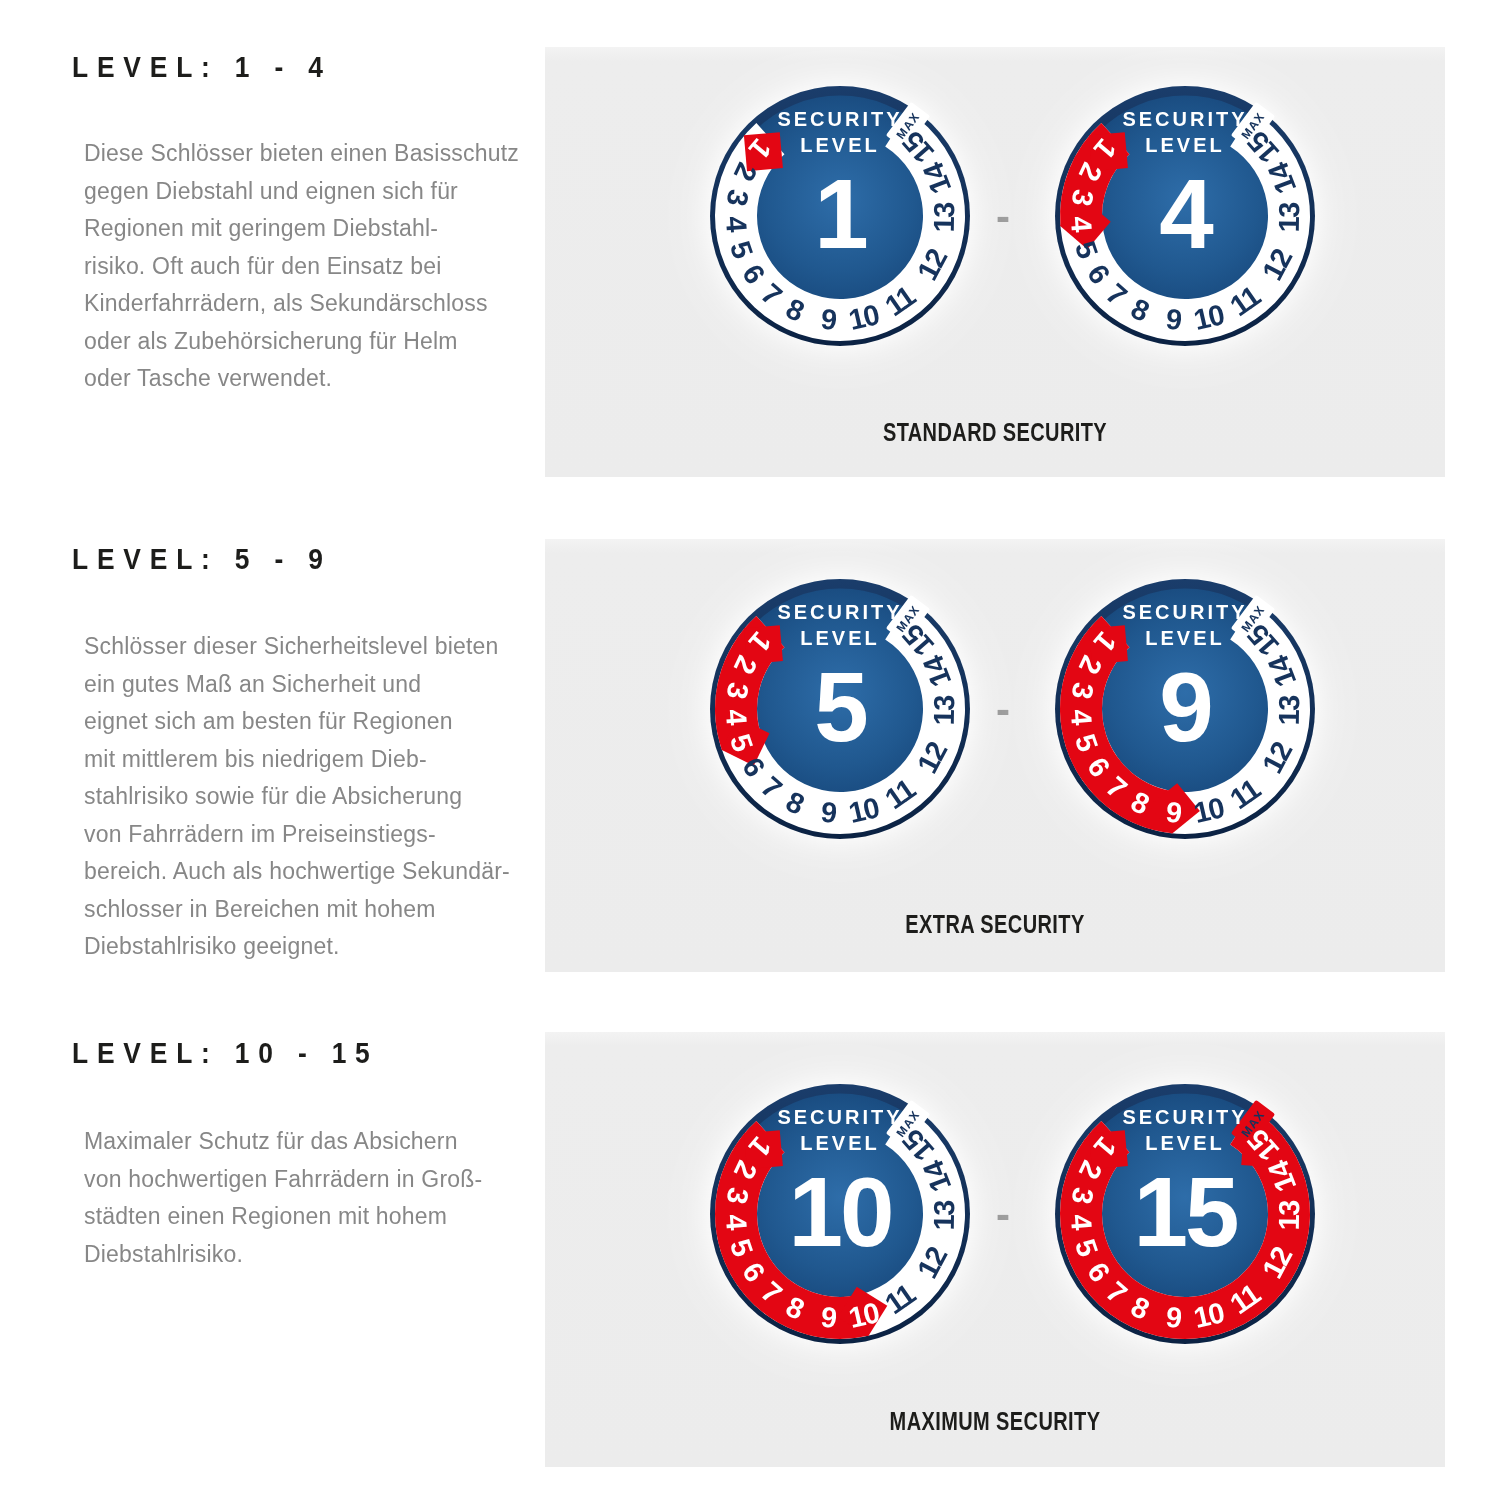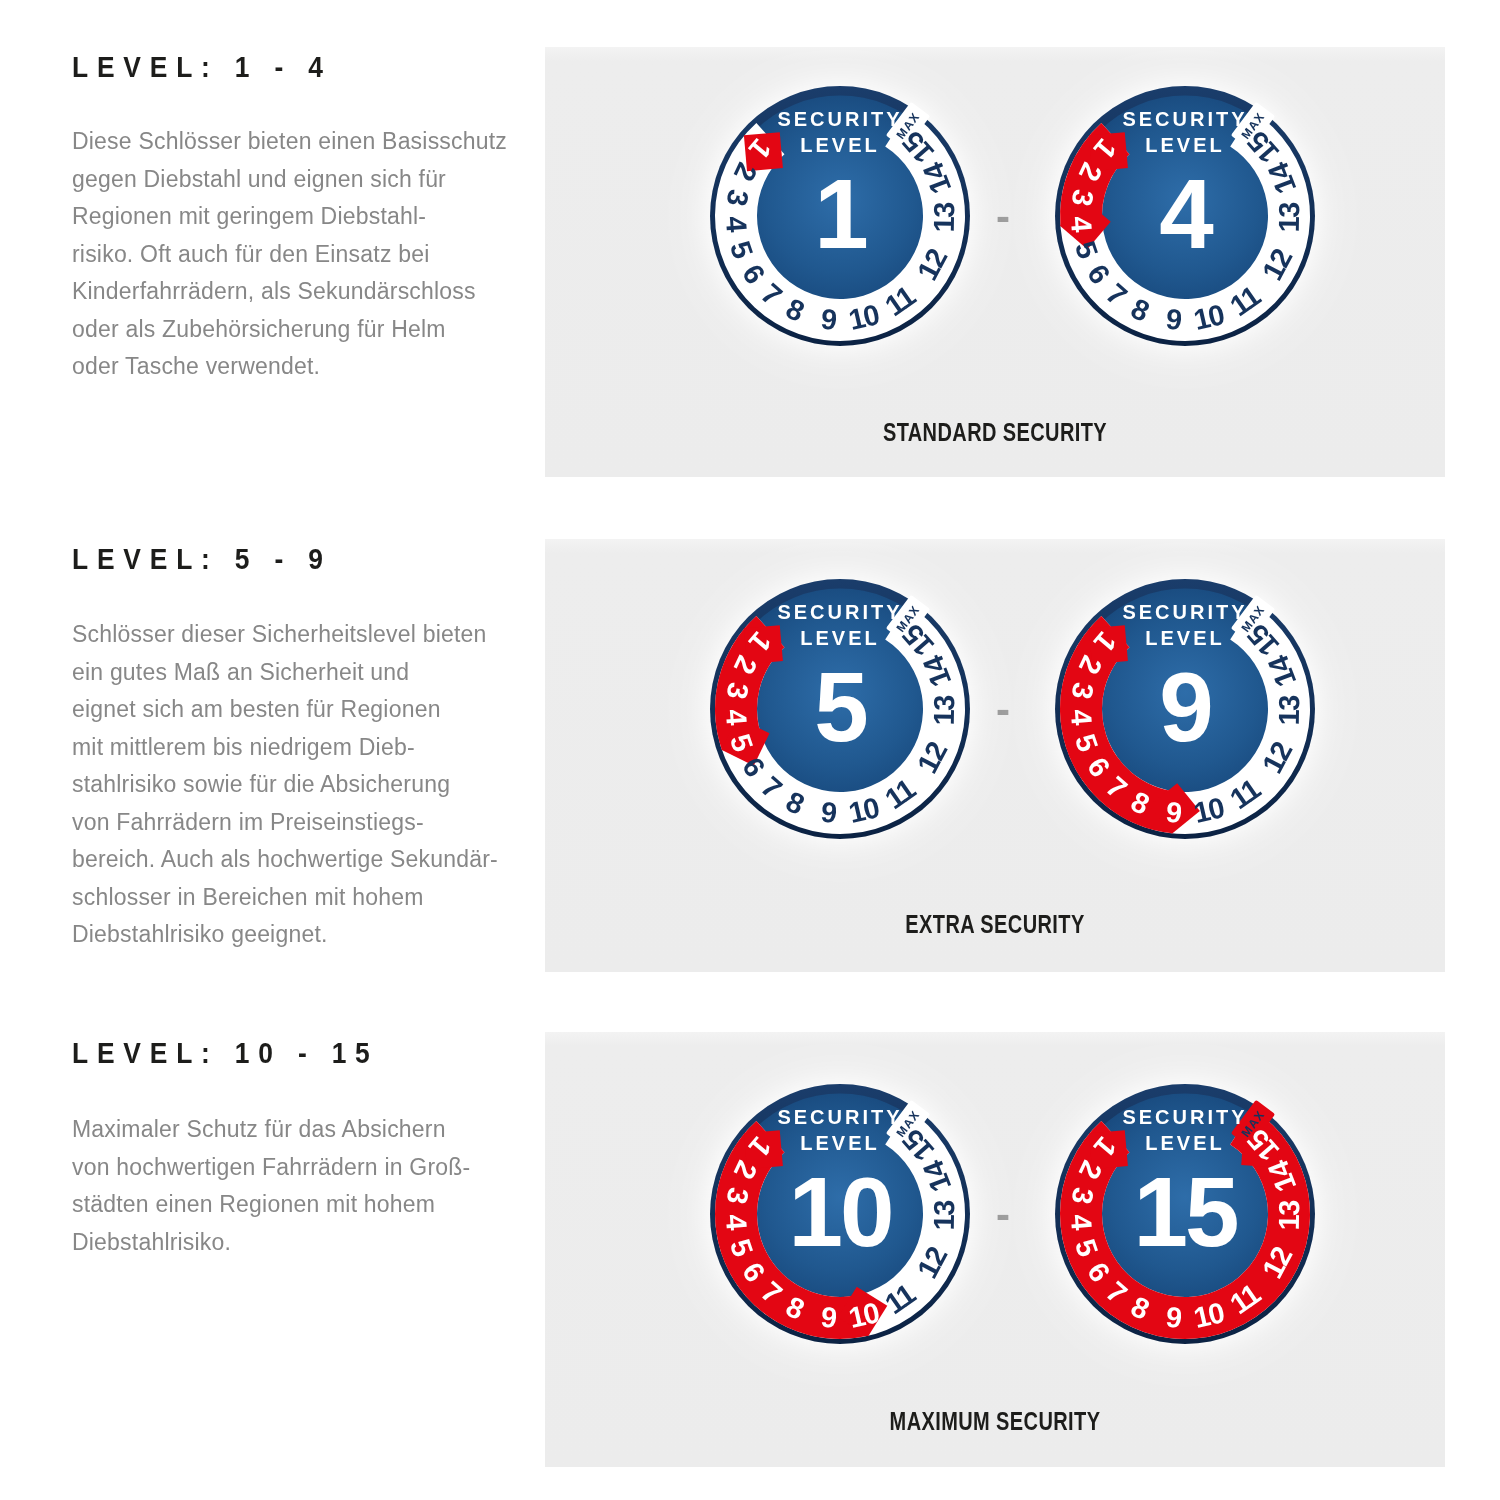--- a/index.html
+++ b/index.html
@@ -10,21 +10,21 @@
   }
   .canvas{position:absolute;left:0;top:9px;width:1196px;height:1500px;}
 
   .heading{
     position:absolute;left:72px;margin:0;
     font-size:30px;font-weight:700;color:#1d1d1b;
     letter-spacing:10px;line-height:36px;white-space:nowrap;
     transform:scaleX(0.88);transform-origin:left center;
   }
   .bodytext{
-    position:absolute;left:72px;width:480px;margin:0;
+    position:absolute;left:72px;width:480px;margin:12px;
     font-size:23px;line-height:37.5px;color:#878787;
     white-space:pre-line;letter-spacing:0.2px;
   }
 
   .panel{
     position:absolute;left:545px;width:900px;
     background:linear-gradient(180deg,#f3f3f3 0,#ededed 14px,#ececec 100%);
   }
   .badge{position:absolute;width:264px;height:264px;}
   .badge svg{

